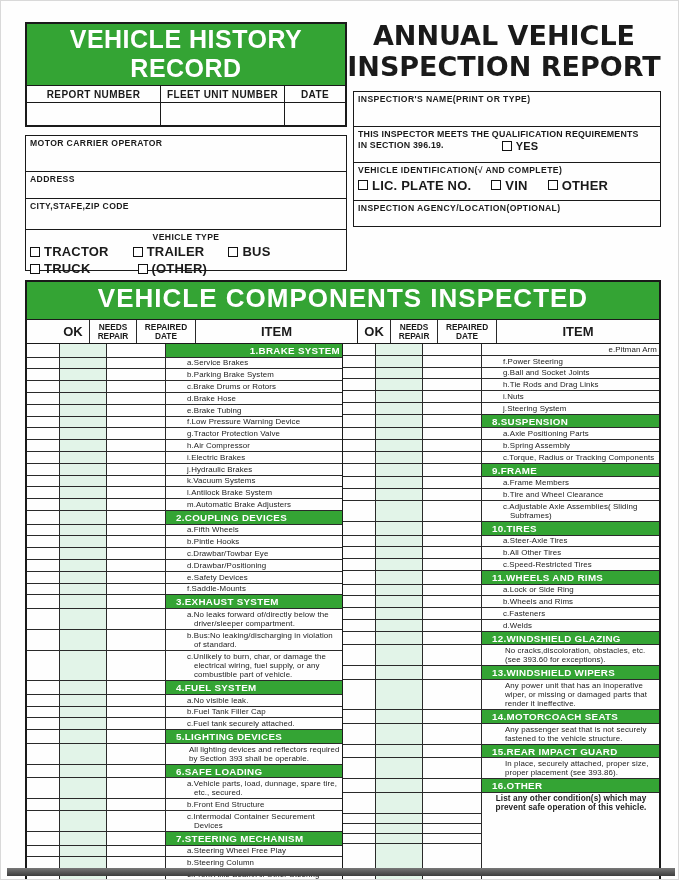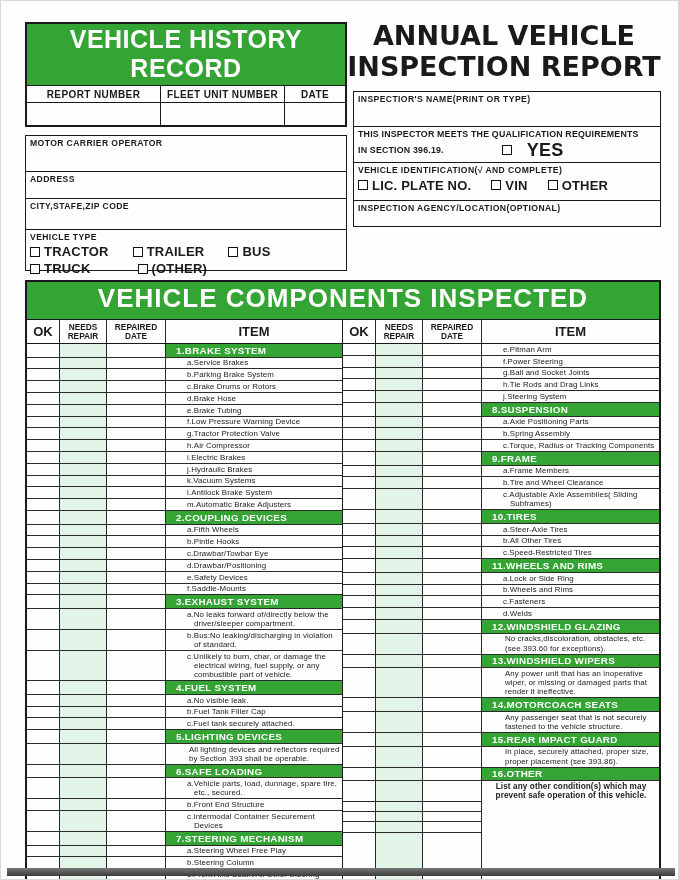--- a/index.html
+++ b/index.html
@@ -18,51 +18,51 @@
   .hist-entry > div { height:22px; }
   
   .bigtitle { text-align:center; font-family:"DejaVu Sans","Liberation Sans",sans-serif; font-weight:bold; font-size:27px; line-height:1.16; margin-top:-2px; letter-spacing:0; }
   
   .box { border:1.6px solid #1a1a1a; margin-top:8px; }
   .carrier { width:322px; }
   .inspector { width:308px; margin-left:6px; }
   .field { border-top:1.2px solid #1a1a1a; padding:2px 4px; }
   .field:first-child { border-top:none; }
   .flabel { font-size:8.6px; font-weight:bold; letter-spacing:.4px; }
-  .f-op { height:35px; } .f-ad { height:27px; } .f-ci { height:31px; } .f-vt { height:41px; }
+  .f-op { height:35px; } .f-ad { height:27px; } .f-ci { height:31px; } .f-vt { height:41px;text-align:center; }
   .cbrow { display:flex; align-items:center; margin-top:2px; }
   .cb { display:inline-block; width:10px; height:10px; border:1.6px solid #111; background:#fff; margin-right:4px; flex:0 0 auto; }
   .cbl { font-size:13px; font-weight:bold; letter-spacing:.2px; }
   .cbgroup { display:flex; align-items:center; }
   .f-name { height:34px; } .f-qual { height:36px; } .f-id { height:38px; } .f-ag { height:26px; }
   .qline { font-size:8.8px; font-weight:bold; letter-spacing:.2px; line-height:1.25; }
   .qrow { display:flex; align-items:center; }
   .qrow .cbgroup { margin-left:58px; }
-  .qrow .cbl { font-size:18px;margin-left:11px; }
+  .qrow .cbl { font-size:11px; }
   .idopts { display:flex; align-items:center; margin-top:3px; gap:20px; }
   .idopts .cbl { font-size:13px; }
   
   .components { border:2px solid #1a1a1a; margin-top:9px; width:636px; }
   .banner { background:var(--green); color:#fff; font-weight:bold; font-size:26px; text-align:center; letter-spacing:1px; padding:1px 0 5px; border-bottom:1.4px solid #1a1a1a; }
   .thead, .tbody { display:flex; }
   .hhalf { width:318px; display:flex; }
   .hhalf.l { border-right:1.4px solid #1a1a1a; }
   .hc { border-right:1px solid #2a2a2a; display:flex; align-items:center; justify-content:center; text-align:center; font-weight:bold; padding:1px 0; }
   .hc:last-child { border-right:none; }
   .hc.ok { width:33px; font-size:13px; }
   .hc.needs { width:47px; font-size:8.3px; line-height:1.05; }
   .hc.date { width:59px; font-size:8.3px; line-height:1.05; }
   .hc.item { flex:1; font-size:13px; }
-  .thead { border-bottom:1.2px solid #1a1a1a; min-height:24px; }
+  .thead { border-bottom:1.2px solid #1a1a1a; min-height:24px;padding-left:30px; }
   .half { width:318px; display:flex; flex-direction:column; }
   .half.l { border-right:1.4px solid #1a1a1a; }
   .half > .trow:last-child { flex:1 0 auto; }
   .trow { display:flex; min-height:10.2px; }
   .trow .c { border-right:1px solid #2a2a2a; border-top:1px solid #2a2a2a; }
-  .trow:first-child .c { border-top:none; }
+  .trow:first-child .c { border-top:none;text-align:right; }
   .trow .c:last-child { border-right:none; }
   .c.ok { width:33px; }
   .c.needs { width:47px; background:var(--tint); }
   .c.date { width:59px; }
   .c.item { flex:1; font-size:7.9px; line-height:9.2px; padding:0.8px 2px 0.8px 28px; text-indent:-7px; letter-spacing:.1px; color:#222; }
   .trow.s { min-height:11.5px; }
   .trow.s .item { background:var(--green); color:#fff; font-weight:bold; font-size:9.8px; line-height:11px; padding-left:10px; text-indent:0; letter-spacing:.3px; }
   .trow.n .item { padding-left:23px; text-indent:0; }
   .trow.w .item { padding-left:3px; text-indent:0; font-weight:600; font-size:8.2px;text-align:center; }
   .trow.e .item { border-top:none; }
@@ -458,20 +458,26 @@
           <div class="trow i">
             <div class="c ok"></div>
             <div class="c needs"></div>
             <div class="c date"></div>
             <div class="c item">h.Tie Rods and Drag Links</div>
           </div>
           <div class="trow i">
             <div class="c ok"></div>
             <div class="c needs"></div>
             <div class="c date"></div>
+            <div class="c item">i.Nuts</div>
+          </div>
+          <div class="trow i">
+            <div class="c ok"></div>
+            <div class="c needs"></div>
+            <div class="c date"></div>
             <div class="c item">j.Steering System</div>
           </div>
           <div class="trow s">
             <div class="c ok"></div>
             <div class="c needs"></div>
             <div class="c date"></div>
             <div class="c item">8.SUSPENSION</div>
           </div>
           <div class="trow i">
             <div class="c ok"></div>

